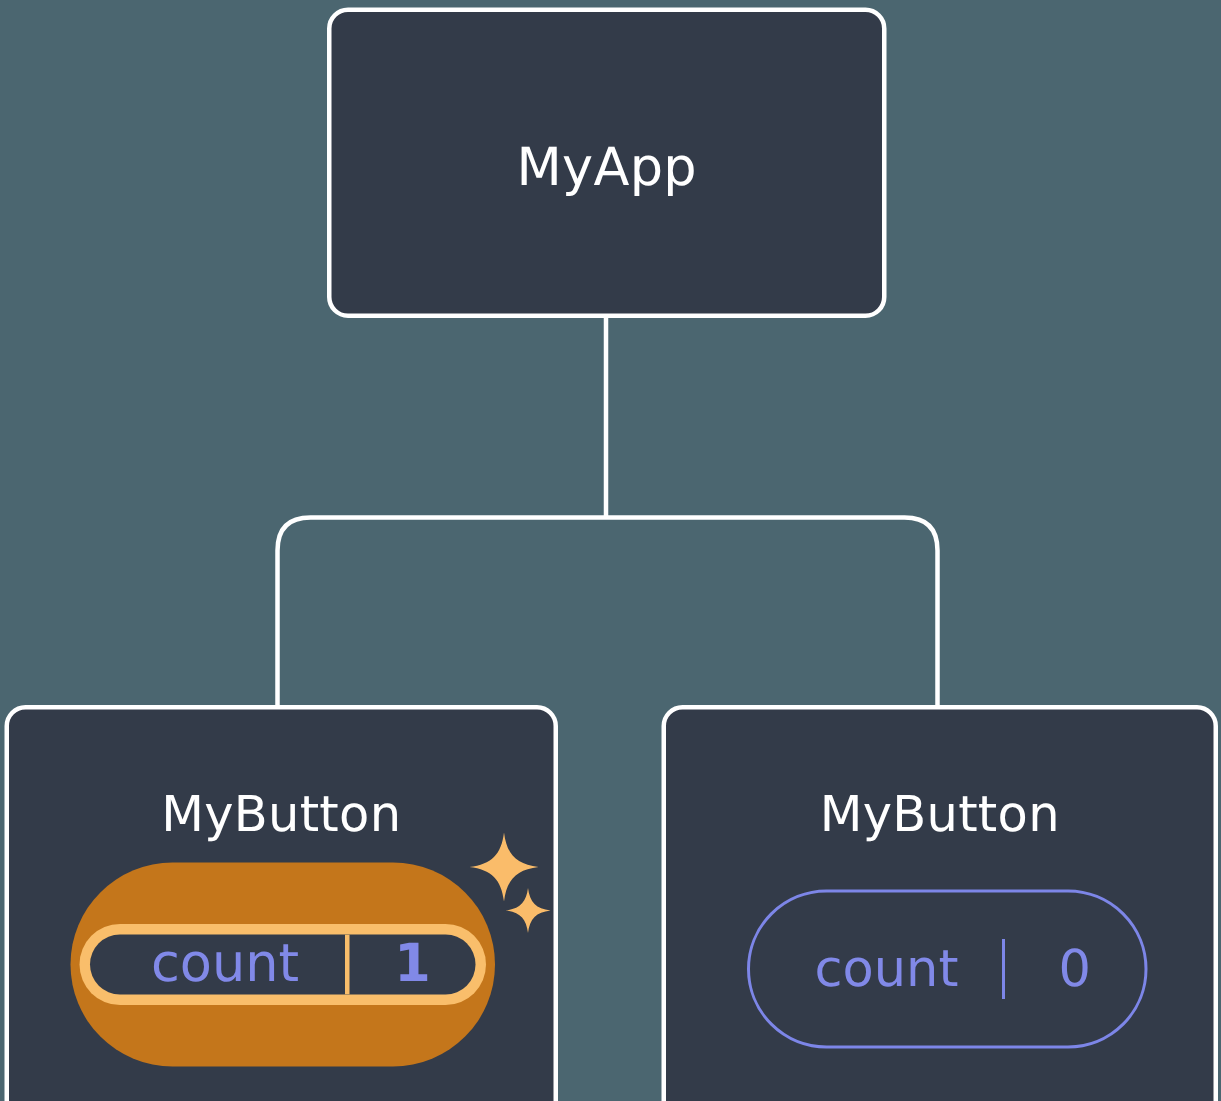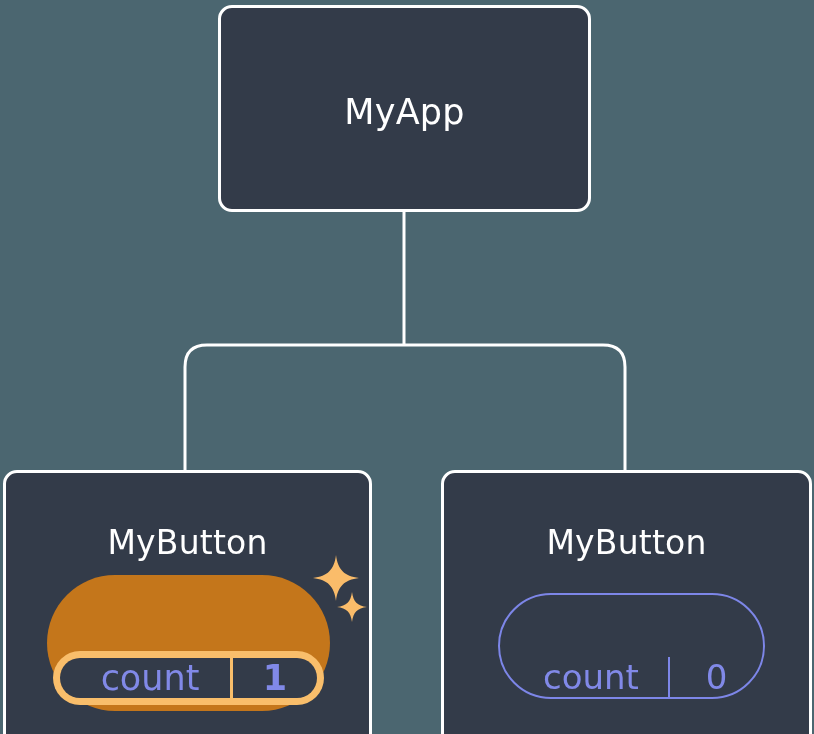--- a/index.html
+++ b/index.html
@@ -76,21 +76,21 @@
   #node-mybutton-right .node-title {
     top: 50px;
     font-size: 33px;
   }
 
   
   .pill {
     position: absolute;
     box-sizing: border-box;
     display: flex;
-    align-items: flex-end;
+    align-items: center;
   }
 
   .pill-cell {
     display: flex;
     align-items: center;
     justify-content: center;
     box-sizing: border-box;
     white-space: nowrap;
   }
 

